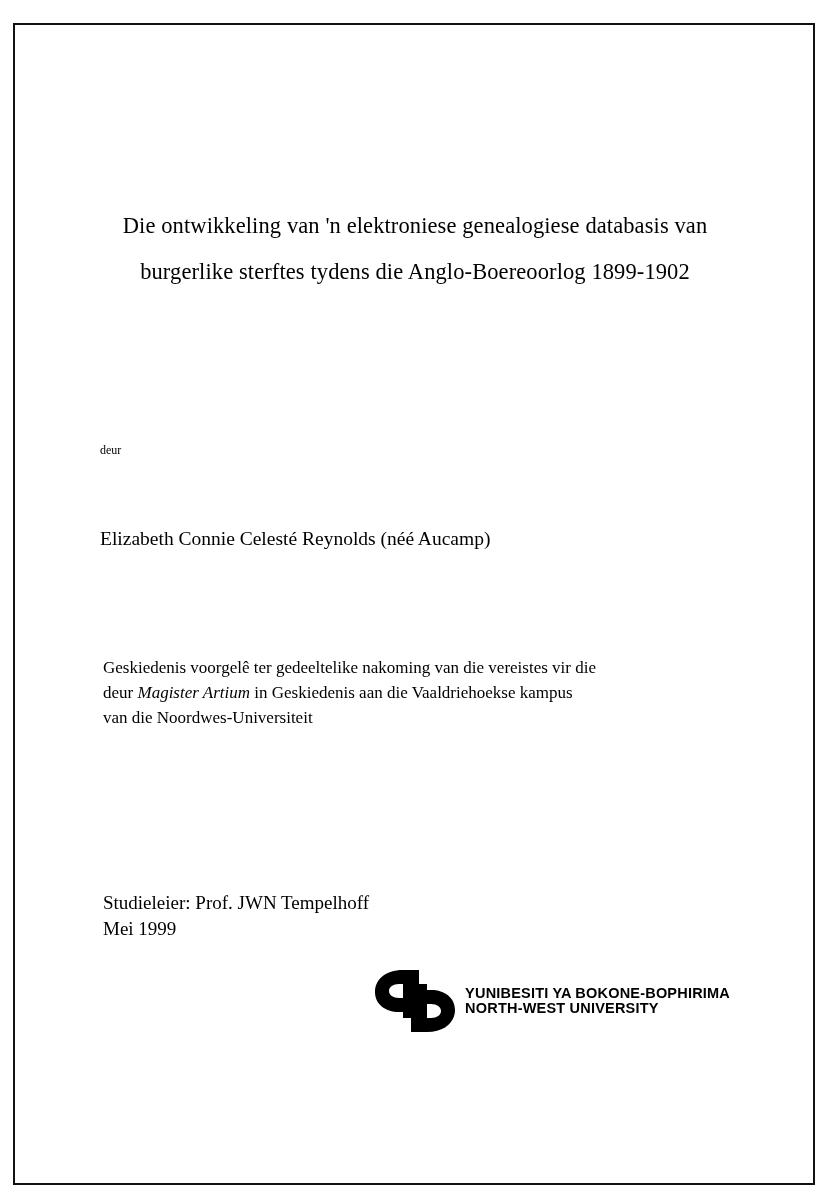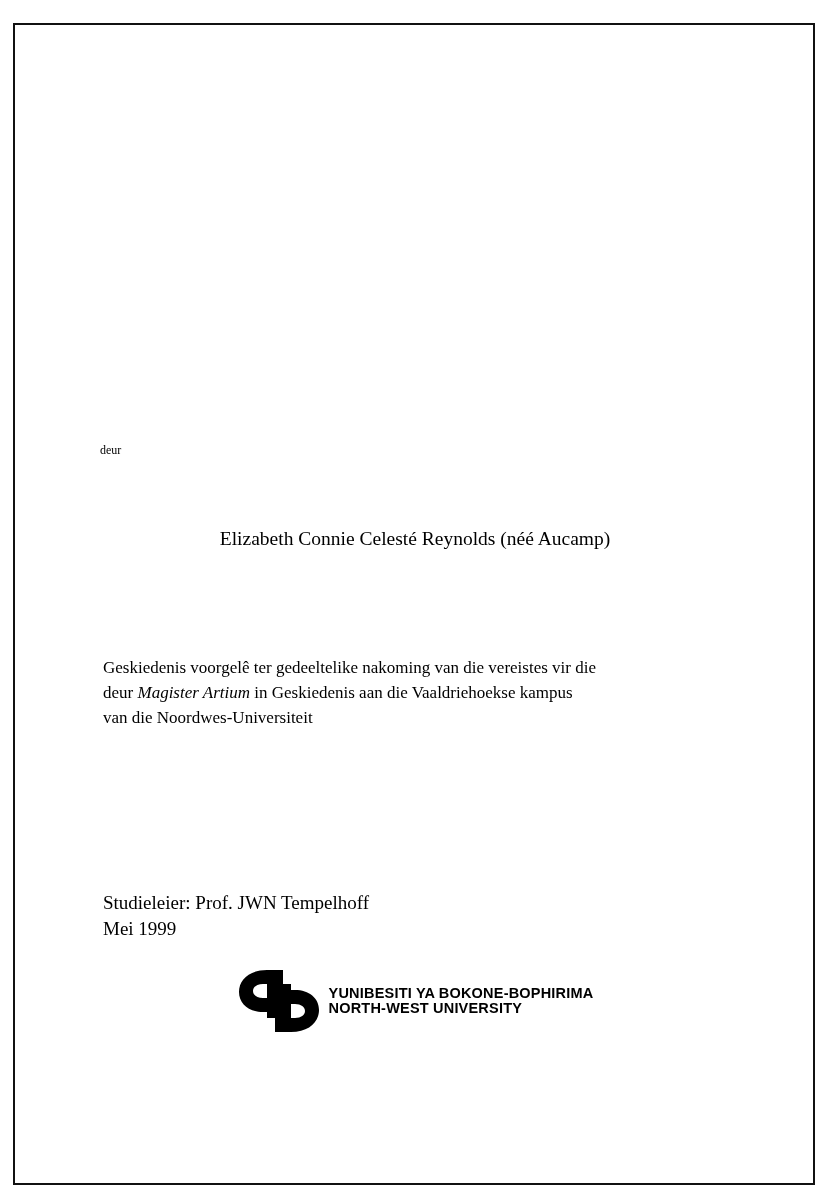--- a/index.html
+++ b/index.html
@@ -56,21 +56,21 @@
     top: 420px;
     width: 630px;
     text-align: left;
     font-size: 12px;
   }
   .author {
     position: absolute;
     left: 0;
     top: 505px;
     width: 630px;
-    text-align: center;
+    text-align: left;
     font-size: 19.5px;
   }
   .statement {
     position: absolute;
     left: 3px;
     top: 632px;
     width: 625px;
     font-size: 17px;
     line-height: 25px;
   }
@@ -92,21 +92,21 @@
     width: 500px;
     font-size: 19px;
     line-height: 26px;
   }
   .logo-wrap {
     position: absolute;
     left: 0;
     top: 945px;
     width: 630px;
     display: flex;
-    justify-content: center;
+    justify-content: flex-end;
     align-items: center;
   }
   .logo {
     display: flex;
     align-items: center;
     gap: 8px;
   }
   .logo-mark {
     width: 84px;
     height: 66px;
@@ -124,20 +124,24 @@
 </style>
 </head>
 <body>
 
 <div class="page">
 
   <div class="scan-frame"></div>
 
   <div class="content">
 
+    <div class="title-block">
+      <div class="title-line">Die ontwikkeling van 'n elektroniese genealogiese databasis van</div>
+      <div class="title-line">burgerlike sterftes tydens die Anglo-Boereoorlog 1899-1902</div>
+    </div>
 
     <div class="deur">deur</div>
 
     <div class="author">Elizabeth Connie Celesté Reynolds (néé Aucamp)</div>
 
     <div class="statement">
       <p class="justified">Geskiedenis voorgelê ter gedeeltelike nakoming van die vereistes vir die</p>
       <p><span>deur </span><em>Magister Artium</em><span> in Geskiedenis aan die Vaaldriehoekse kampus</span></p>
       <p>van die Noordwes-Universiteit</p>
     </div>

